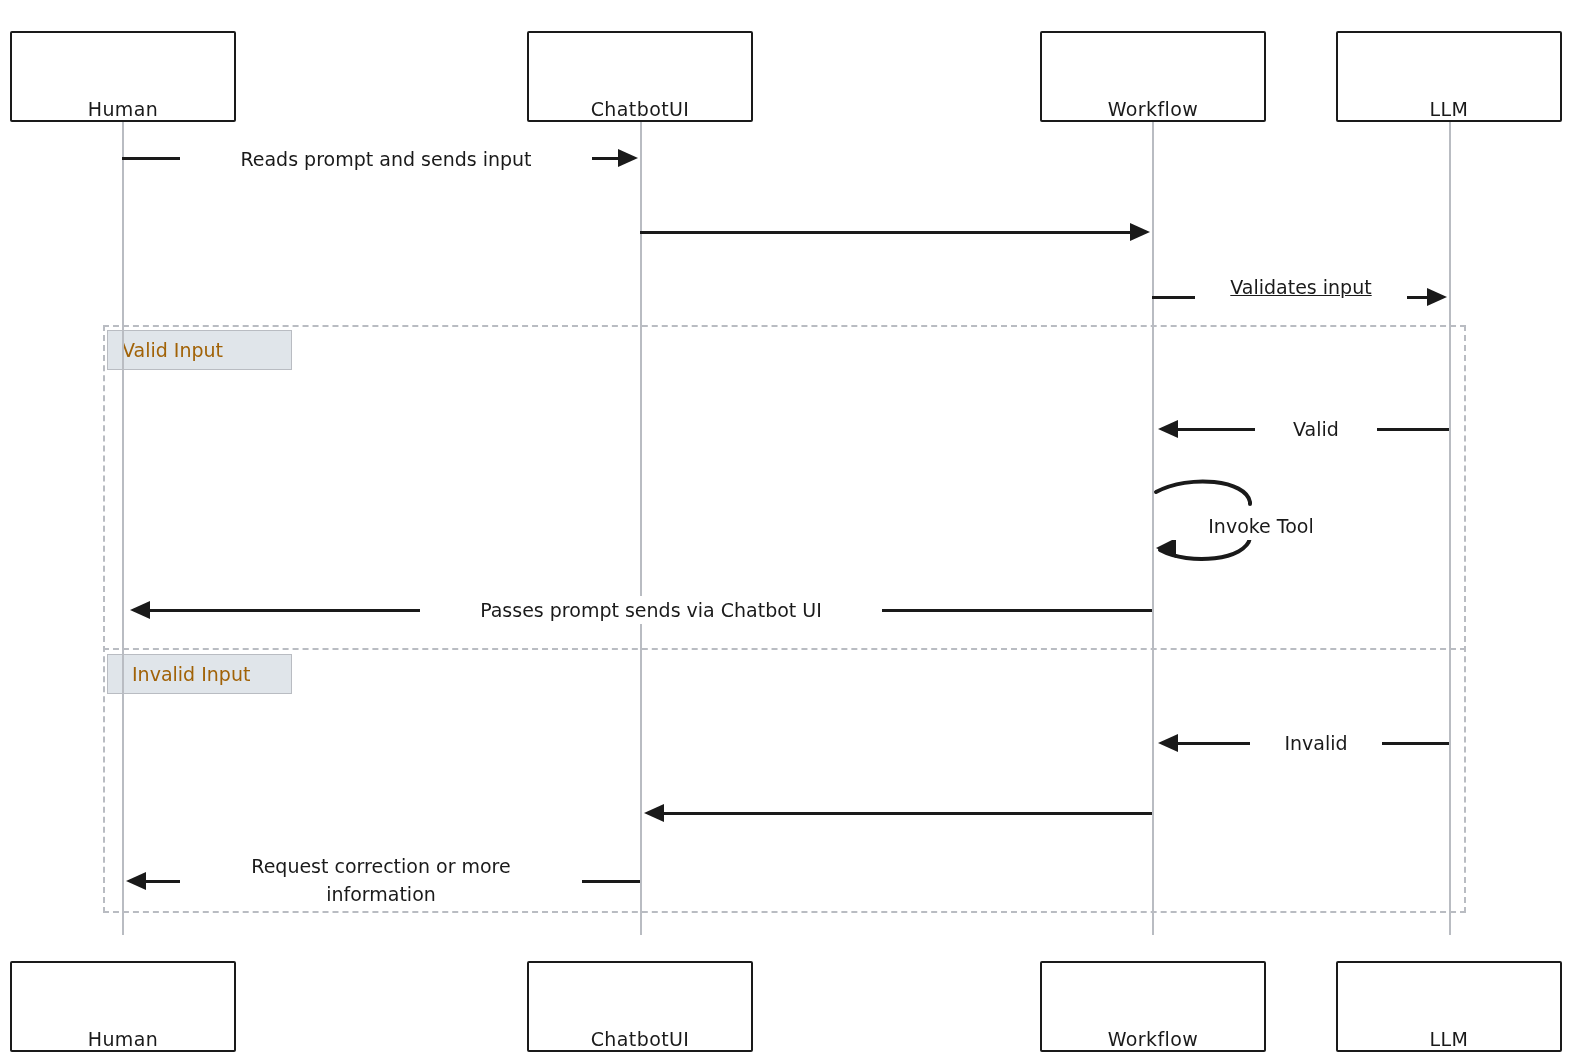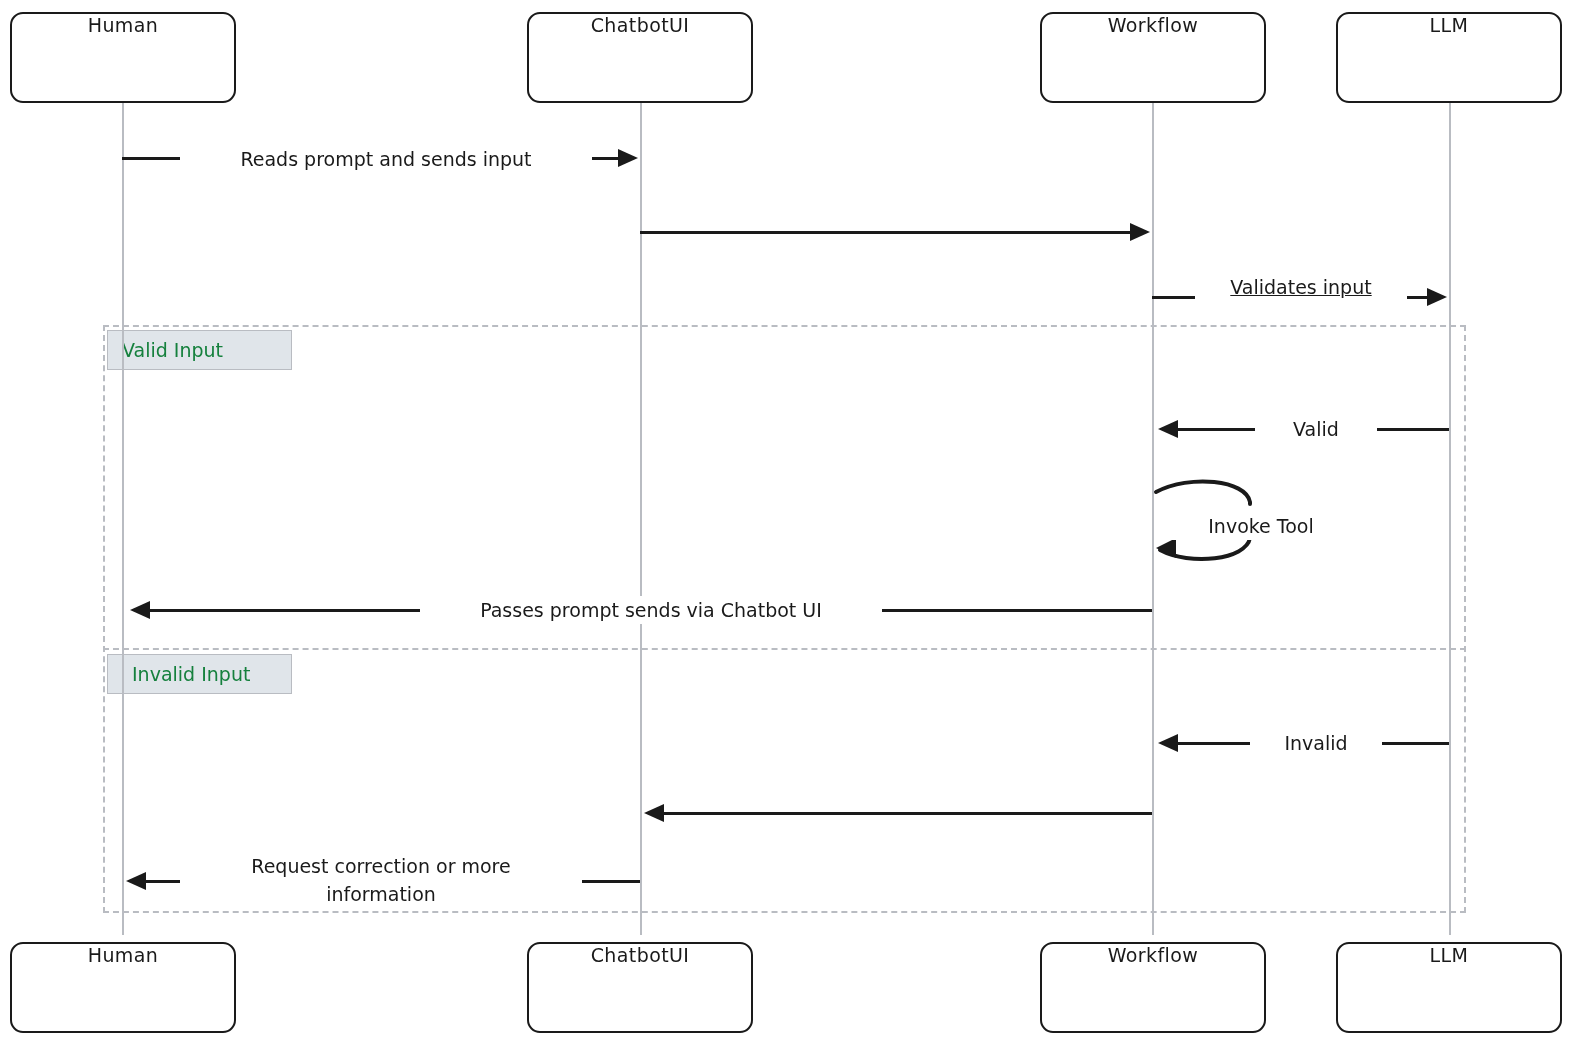--- a/index.html
+++ b/index.html
@@ -16,23 +16,24 @@
     height: 1053px;
     background: #ffffff;
     overflow: hidden;
   }
   .actor-box {
     position: absolute;
     border: 2px solid #1a1a1a;
     background: #ffffff;
     box-sizing: border-box;
     display: flex;
-    align-items: flex-start;
+    align-items: flex-end;
     justify-content: center;
-    border-radius: 13px;
+    border-radius: 2px;
+    margin-top: 19px;
   }
   .actor-label {
     font-family: "DejaVu Sans", sans-serif;
     font-size: 19px;
     color: #1a1a1a;
     letter-spacing: 0.4px;
   }
   .lifeline {
     position: absolute;
     width: 2px;
@@ -82,21 +83,21 @@
   .frag-tag {
     position: absolute;
     background: #e0e5ea;
     border: 1px solid #b9bcc2;
     box-sizing: border-box;
     display: flex;
     align-items: center;
     padding: 0 14px;
     font-family: "DejaVu Sans", sans-serif;
     font-size: 19px;
-    color: #15803d;
+    color: #a16207;
   }
   .self-loop {
     position: absolute;
   }
 </style>
 </head>
 <body>
 
 <div id="canvas">
 

